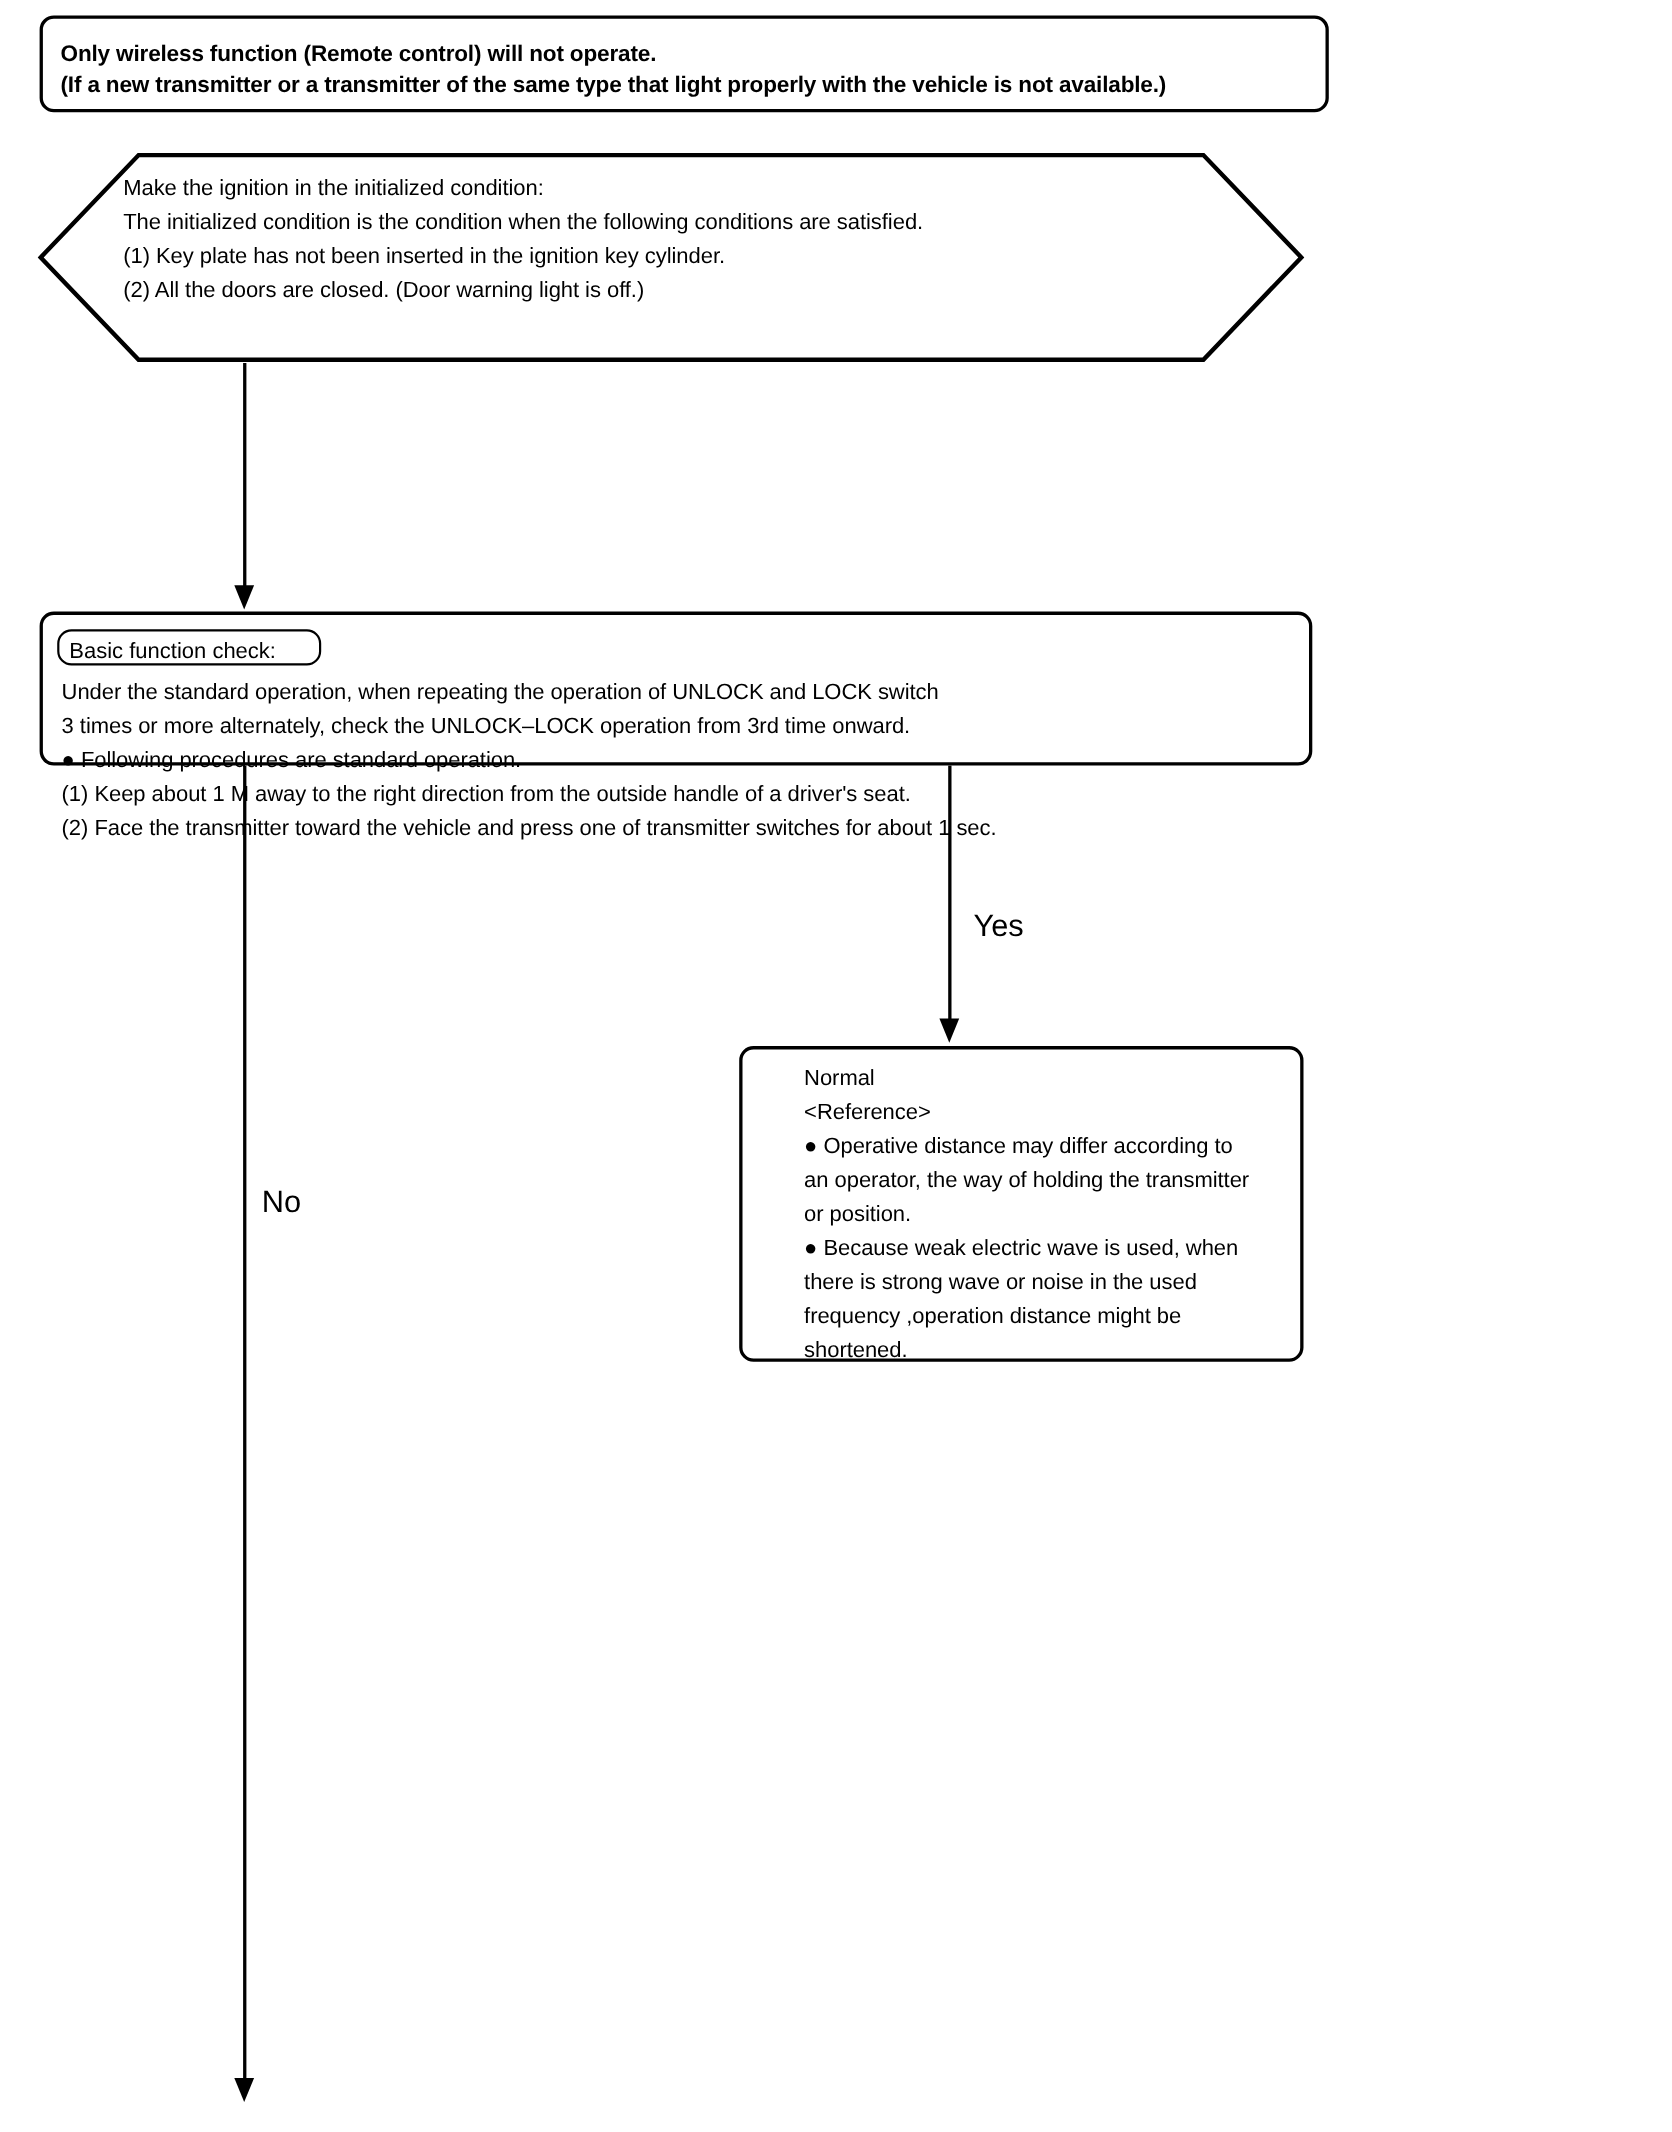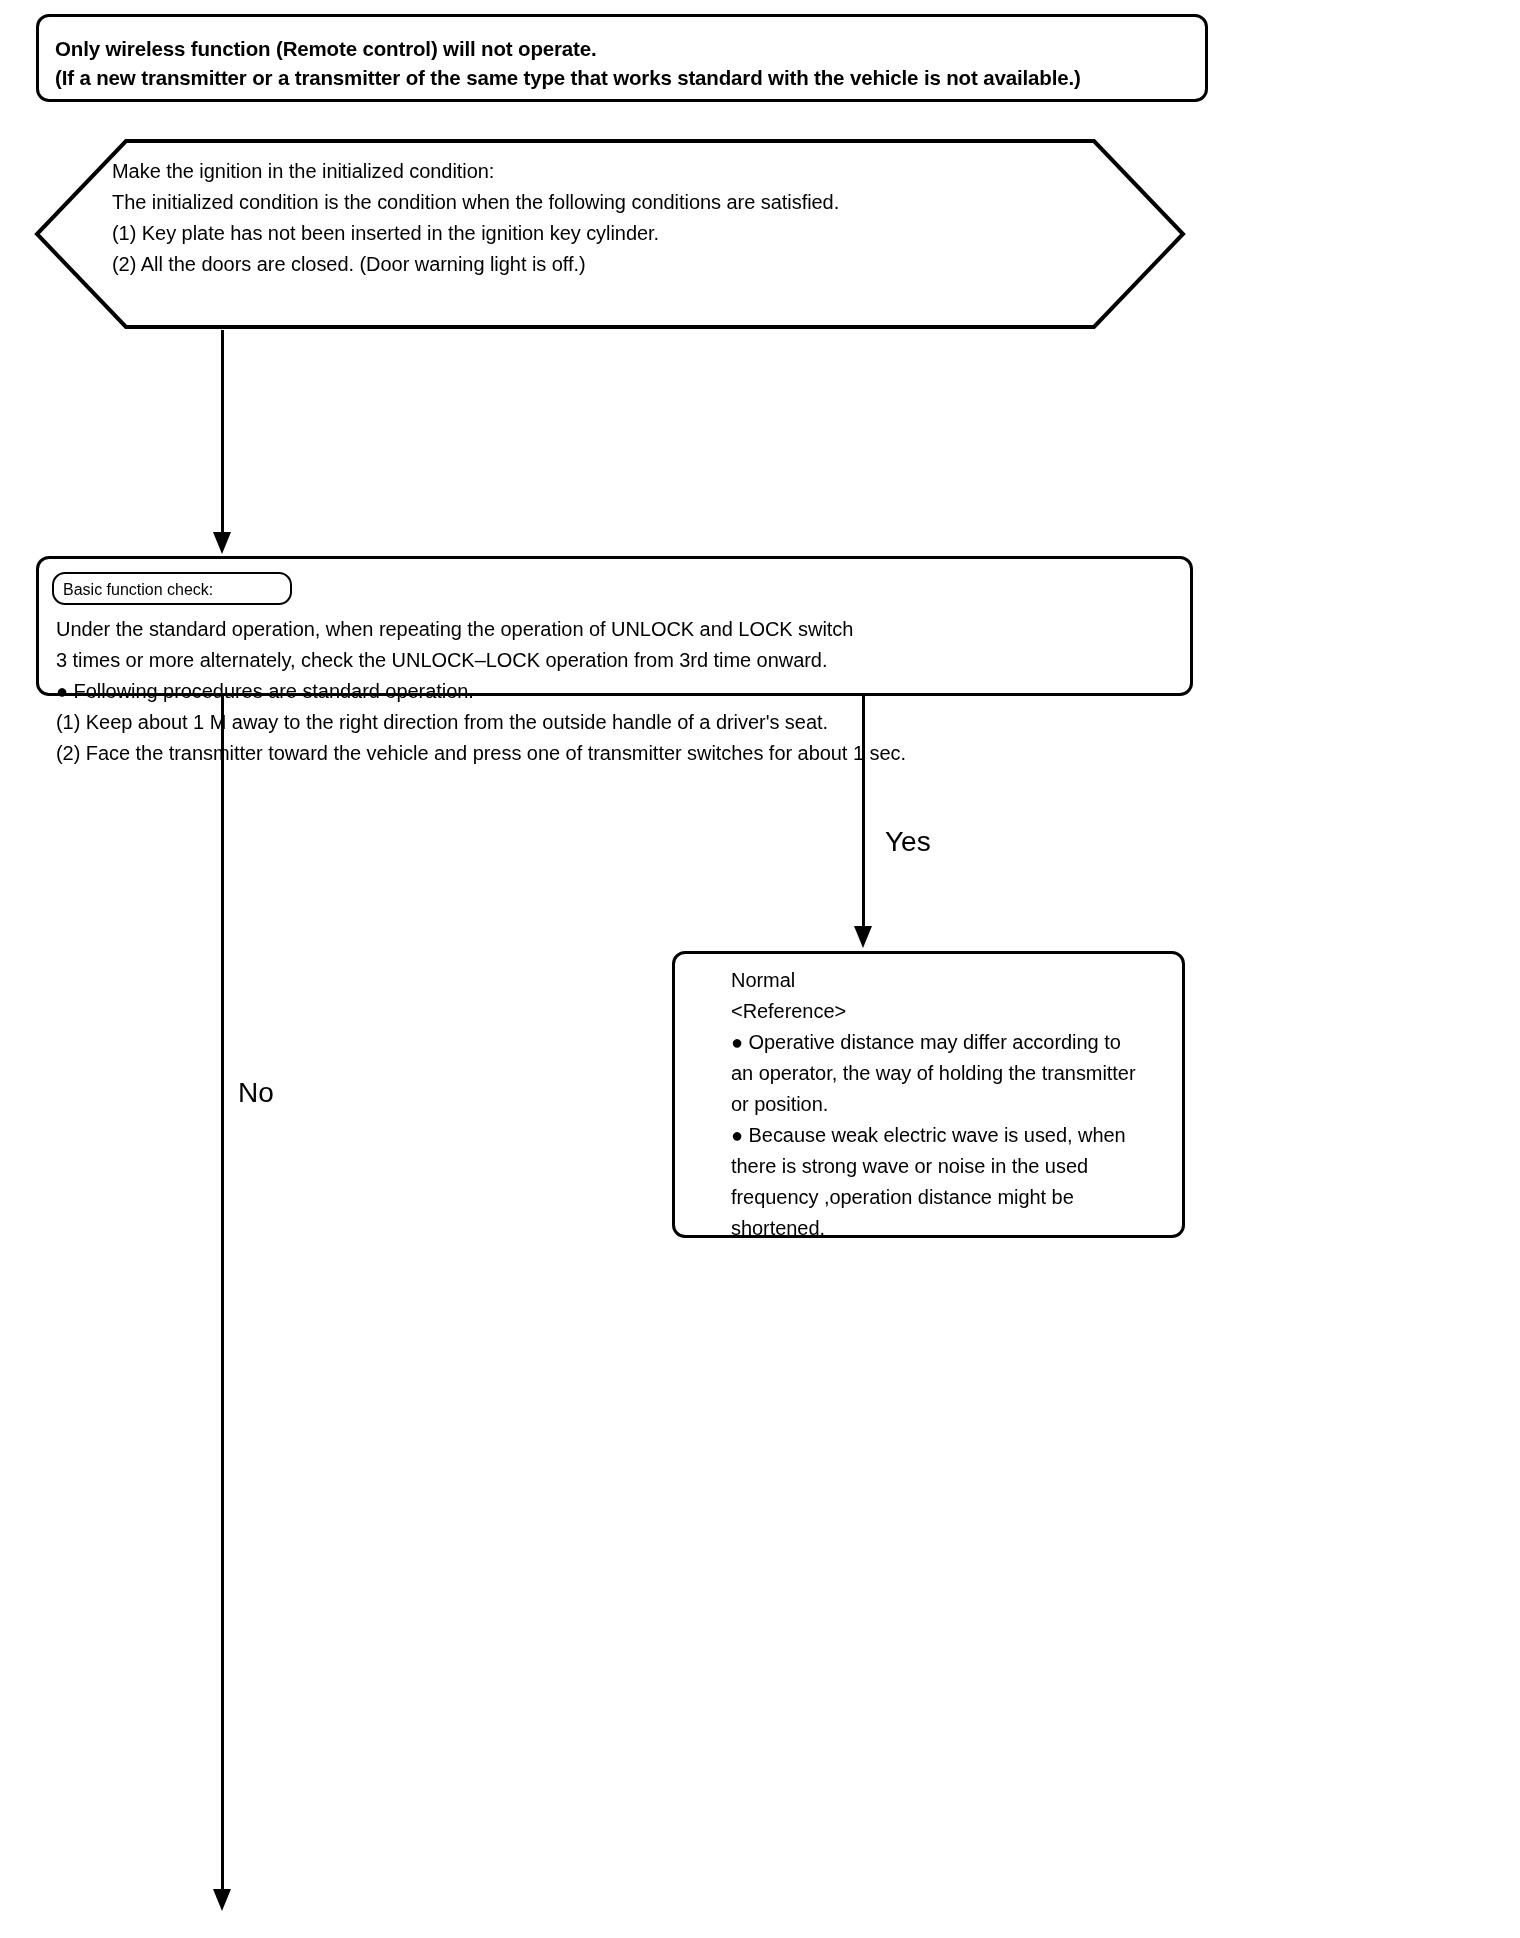--- a/index.html
+++ b/index.html
@@ -44,21 +44,21 @@
     line-height: 1.42;
   }
 
   .body-text {
     font-size: 20px;
     line-height: 1.55;
     letter-spacing: -0.05px;
   }
 
   .small-box-label {
-    font-size: 16px;
+    font-size: 20px;
     letter-spacing: 0px;
   }
 
   .edge-label {
     position: absolute;
     font-size: 28px;
   }
 
   
   .hex-wrap {
@@ -90,21 +90,21 @@
     border-top: 22px solid #000;
   }
 </style>
 </head>
 <body>
 
 <div id="page">
 
   <div class="node rect" style="left:36px; top:14px; width:1172px; height:88px;">
     <div class="txt title-text" style="position:absolute; left:16px; top:17px;">Only wireless function (Remote control) will not operate.</div>
-    <div class="txt title-text" style="position:absolute; left:16px; top:46px;">(If a new transmitter or a transmitter of the same type that works standard with the vehicle is not available.)</div>
+    <div class="txt title-text" style="position:absolute; left:16px; top:46px;">(If a new transmitter or a transmitter of the same type that light properly with the vehicle is not available.)</div>
   </div>
 
   <div class="hex-wrap" style="left:34px; top:138px; width:1152px; height:192px;">
     <svg width="1152" height="192" viewBox="0 0 1152 192">
       <polygon points="92,3 1060,3 1149,96 1060,189 92,189 3,96" fill="#ffffff" stroke="#000000" stroke-width="4" stroke-linejoin="miter"></polygon>
     </svg>
     <div class="hex-text" style="left:78px; top:18px; width:980px;">
       <div class="txt body-text">Make the ignition in the initialized condition:</div>
       <div class="txt body-text">The initialized condition is the condition when the following conditions are satisfied.</div>
       <div class="txt body-text">(1) Key plate has not been inserted in the ignition key cylinder.</div>

